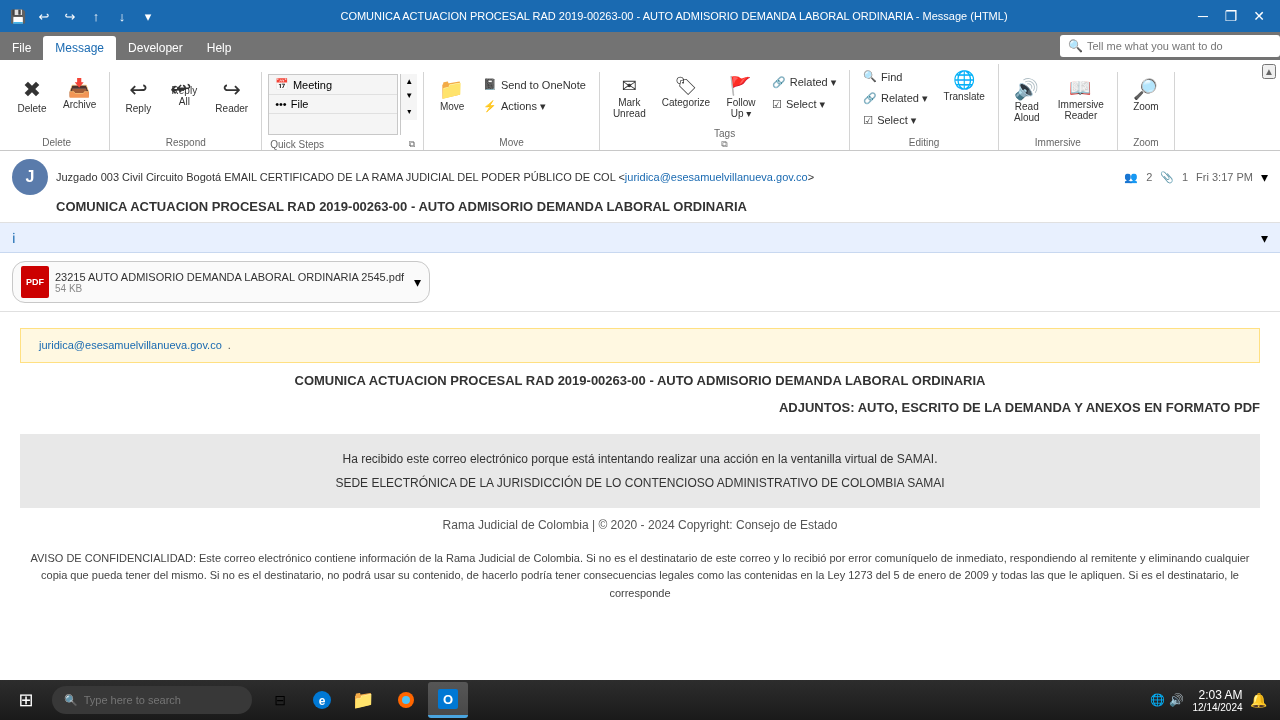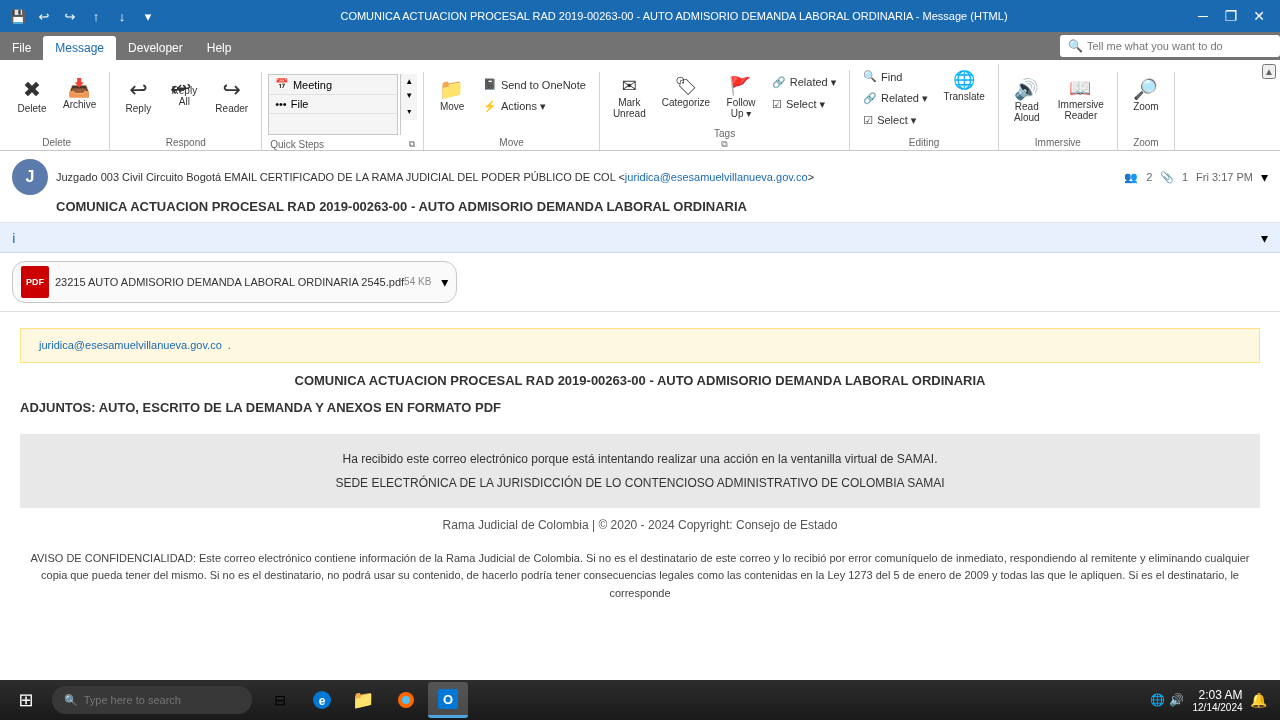--- a/index.html
+++ b/index.html
@@ -200,21 +200,21 @@
     .pdf-icon {
       width: 28px; height: 32px;
       background: #c00;
       color: white;
       font-size: 9px;
       font-weight: bold;
       display: flex; align-items: center; justify-content: center;
       border-radius: 2px;
       flex-shrink: 0;
     }
-    .attachment-info { display: flex; flex-direction: row; }
+    .attachment-info { display: flex; flex-direction: column; }
     .attachment-name { font-size: 11px; color: #333; }
     .attachment-size { font-size: 10px; color: #888; }
 
     
     .email-body {
       background: white;
       padding: 16px 20px;
       overflow-y: auto;
       height: calc(720px - 32px - 28px - 88px - 40px - 48px - 48px - 36px);
       font-size: 13px;
@@ -224,21 +224,21 @@
     .spam-warning {
       background: #fff8e1;
       border: 1px solid #ffe082;
       padding: 8px 12px;
       font-size: 11px;
       color: #555;
       display: flex; align-items: center; gap: 6px;
       margin-bottom: 8px;
     }
     .email-title { font-weight: bold; text-align: center; margin-bottom: 8px; font-size: 13px; }
-    .email-subtitle { font-weight: bold; text-align: left; margin-bottom: 16px; font-size: 13px; }
+    .email-subtitle { font-weight: bold; text-align: right; margin-bottom: 16px; font-size: 13px; }
     .email-section {
       background: #e8e8e8;
       padding: 10px 16px;
       margin: 8px 0;
       text-align: center;
       font-size: 12px;
     }
     .email-section p { margin: 6px 0; }
     .email-footer { text-align: center; font-size: 12px; color: #555; margin: 8px 0; }
 

